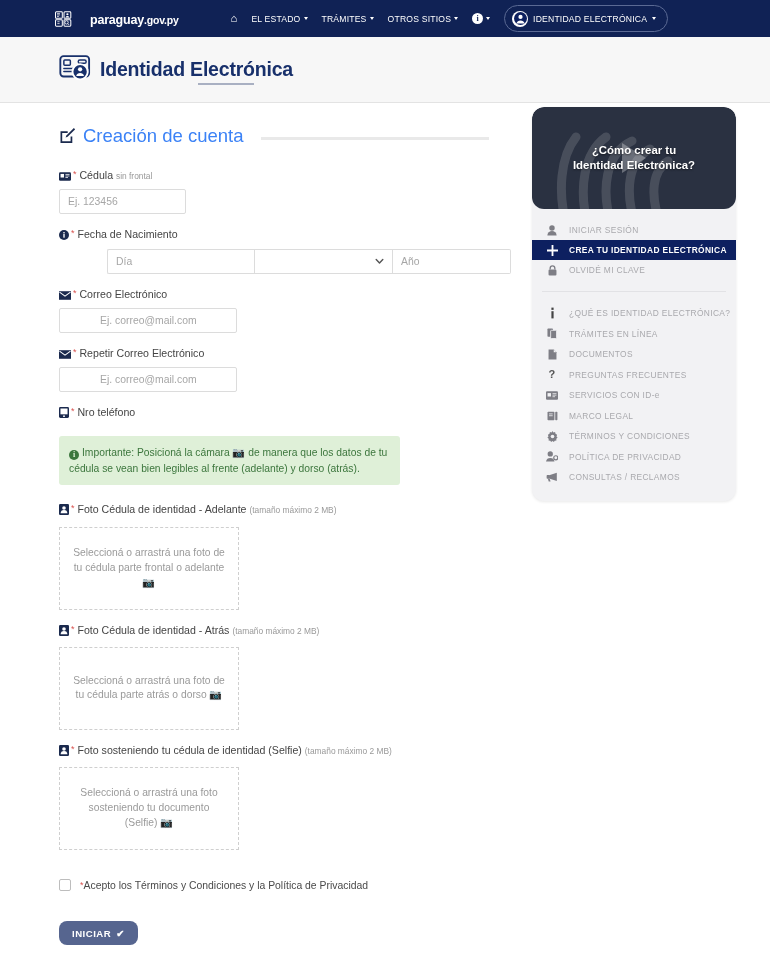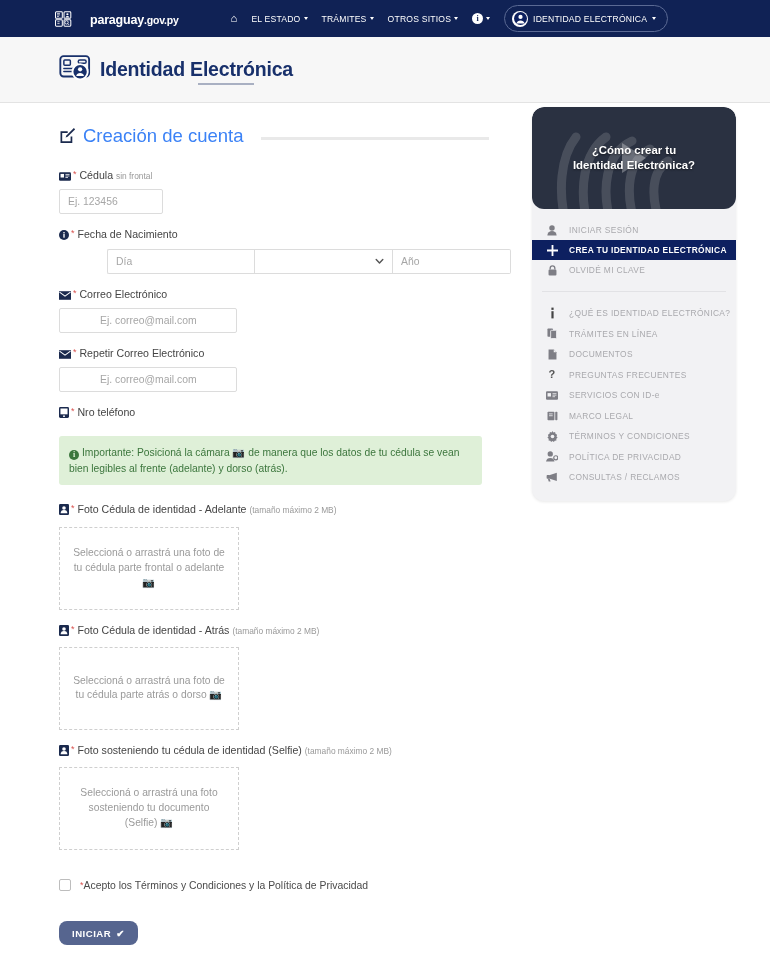--- a/index.html
+++ b/index.html
@@ -117,21 +117,21 @@
     border:1px solid #dcdcdc;
     border-radius:2px;
     background:#fff;
     font-size:10.4px;
     color:#444;
     padding:0 8px;
     font-family:"Liberation Sans", sans-serif;
     outline:none;
   }
   .inp::placeholder { color:#a6a6a6; }
-  .w-ced { width:104px; }
+  .w-ced { width:127px; }
   .w-mail { width:178px;padding-left:40px; }
   .row-date { display:flex;padding-left:48px; }
   .row-date .d-dia { width:147px; border-right:none; border-radius:2px 0 0 2px; }
   .row-date .d-mes {
     width:139px; height:25px; border:1px solid #dcdcdc; background:#fff;
     font-size:10.4px; color:#444; padding:0 8px; border-radius:0;
     appearance:none; -webkit-appearance:none; outline:none;
     font-family:"Liberation Sans", sans-serif;
     background-image:none;
     position:relative;
@@ -143,21 +143,21 @@
   }
   .row-date .d-ano { width:118px; border-left:none; border-radius:0 2px 2px 0; }
 
   
   .alert-green {
     background:#dff0d8; color:#3c763d;
     font-size:10.3px; line-height:1.5;
     padding:9px 11px 9px 10px;
     border-radius:3px;
     margin:15px 0 17px 0;
-    width:423px;
+    width:341px;
   }
   .ico-i-dark {
     display:inline-block;width:10px;height:10px;border-radius:50%;
     background:#3c763d;color:#dff0d8;font-size:8px;font-weight:bold;
     text-align:center;line-height:10px;vertical-align:-1px;margin-right:3px;
     font-family:"Liberation Serif",serif;
   }
 
   
   .upload-block { margin-bottom:6px; }

